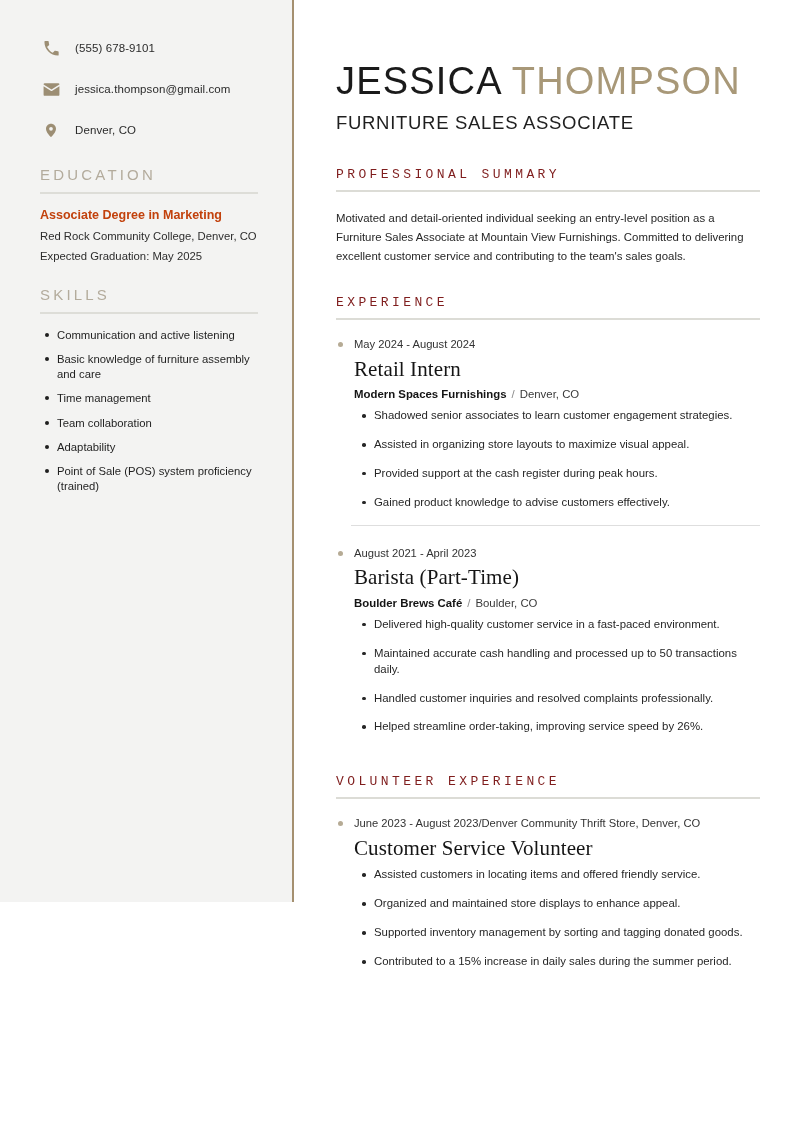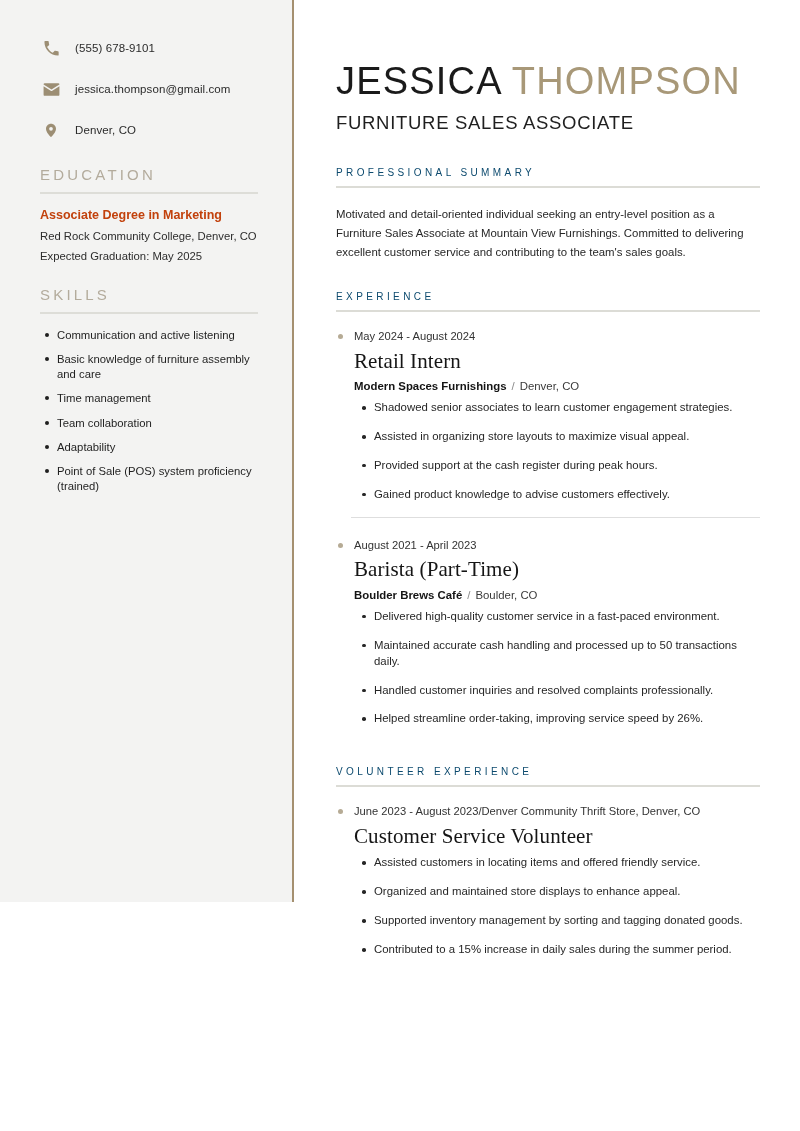--- a/index.html
+++ b/index.html
@@ -134,26 +134,27 @@
 
   .job-title {
     font-size: 18.5px;
     font-weight: 400;
     letter-spacing: 0.7px;
     color: #1f1f1f;
     margin: 0 0 33px 0;
   }
 
   .main-heading {
-    font-size: 10px;
+    font-size: 13px;
     letter-spacing: 3.4px;
-    color: #0c4a6e;
+    color: #7f1d1d;
     font-weight: 400;
     text-transform: uppercase;
     margin: 0 0 8px 0;
+    font-family: Liberation Mono, monospace;
   }
   .main-rule {
     height: 2px;
     background: #dcdcd6;
     margin: 0 0 17px 0;
   }
 
   .summary-text {
     font-size: 11.4px;
     color: #262626;

